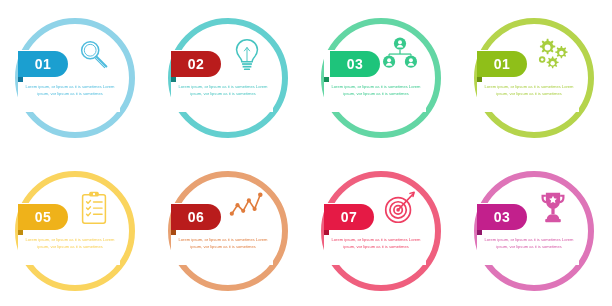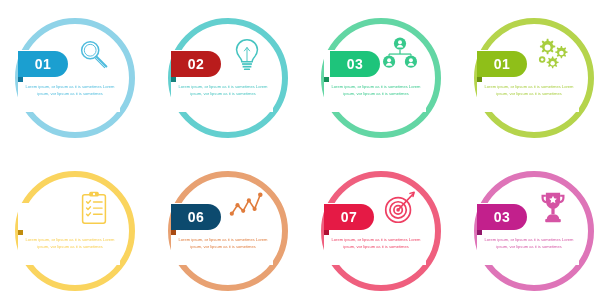--- a/index.html
+++ b/index.html
@@ -205,40 +205,43 @@
           </svg>
         </div>
         <div class="body-text" style="color: rgb(168, 206, 63);">Lorem ipsum, or lipsum as it is sometimes Lorem ipsum, vor lipsum as it is sometimes</div>
       </div>
     </div>
   <div class="row row-bottom">
       <div class="cell">
         <div class="ring" style="border-color: rgb(250, 212, 94);"></div>
         <div class="panel"></div>
         <div class="fold" style="background: rgb(192, 140, 13);"></div>
+        <div class="ribbon" style="background: rgb(239, 178, 26);">
+          <span class="ribbon-num">05</span>
+        </div>
         <div class="icon">
           <svg viewBox="0 0 40 40" fill="none" stroke="#f8cd4c" stroke-width="1.6">
             <rect x="8" y="6" width="24" height="30" rx="2.2"></rect>
             <rect x="15" y="2.8" width="10" height="5.2" rx="1.6" fill="#f8cd4c" stroke="none"></rect>
             <circle cx="20" cy="5.4" r="1.2" fill="#ffffff" stroke="none"></circle>
             <path d="M12.2 13.5 l1.5 1.6 2.6-3" stroke-width="1.5" stroke-linecap="round" stroke-linejoin="round"></path>
             <path d="M12.2 20 l1.5 1.6 2.6-3" stroke-width="1.5" stroke-linecap="round" stroke-linejoin="round"></path>
             <path d="M12.2 26.5 l1.5 1.6 2.6-3" stroke-width="1.5" stroke-linecap="round" stroke-linejoin="round"></path>
             <line x1="19.5" y1="13.6" x2="28.5" y2="13.6" stroke-width="1.5" stroke-linecap="round"></line>
             <line x1="19.5" y1="20.1" x2="28.5" y2="20.1" stroke-width="1.5" stroke-linecap="round"></line>
             <line x1="19.5" y1="26.6" x2="28.5" y2="26.6" stroke-width="1.5" stroke-linecap="round"></line>
           </svg>
         </div>
         <div class="body-text" style="color: rgb(248, 205, 76);">Lorem ipsum, or lipsum as it is sometimes Lorem ipsum, vor lipsum as it is sometimes</div>
       </div>
       <div class="cell">
         <div class="ring" style="border-color: rgb(232, 161, 114);"></div>
         <div class="panel"></div>
         <div class="fold" style="background: rgb(168, 74, 18);"></div>
-        <div class="ribbon" style="background: #0c4a6e;">
+        <div class="ribbon" style="background: #b91c1c;">
           <span class="ribbon-num">06</span>
         </div>
         <div class="icon">
           <svg viewBox="0 0 40 40" fill="none" stroke="#e07c3c" stroke-width="1.7" stroke-linecap="round" stroke-linejoin="round">
             <polyline points="4,26 10,17 16,23 22,12 28,21 34,6"></polyline>
             <circle cx="4" cy="26" r="2.2" fill="#e07c3c" stroke="none"></circle>
             <circle cx="10" cy="17" r="2.2" fill="#e07c3c" stroke="none"></circle>
             <circle cx="16" cy="23" r="2.2" fill="#e07c3c" stroke="none"></circle>
             <circle cx="22" cy="12" r="2.2" fill="#e07c3c" stroke="none"></circle>
             <circle cx="28" cy="21" r="2.2" fill="#e07c3c" stroke="none"></circle>

